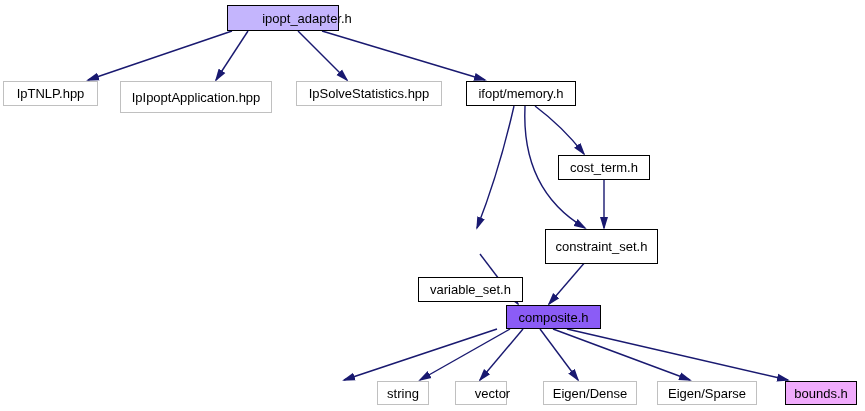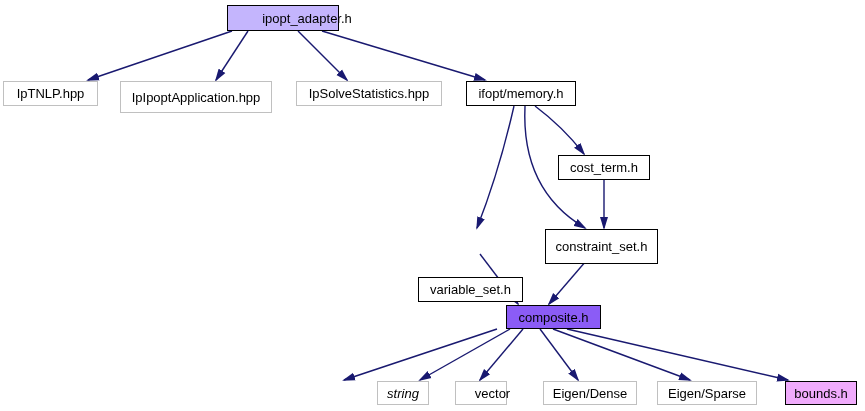--- a/index.html
+++ b/index.html
@@ -62,21 +62,21 @@
     </div>
     <div class="node node--documented" style="left: 418px; top: 229px; width: 105px; height: 25px; background: rgb(255, 255, 255); border-color: rgb(0, 0, 0); margin-top: 48px;">
       <span>variable_set.h</span>
     </div>
     <div class="node node--documented" style="left: 545px; top: 229px; width: 113px; height: 35px; background: rgb(255, 255, 255); border-color: rgb(0, 0, 0);">
       <span>constraint_set.h</span>
     </div>
     <div class="node node--documented" style="left: 506px; top: 305px; width: 95px; height: 24px; background: #8b5cf6; border-color: rgb(0, 0, 0);">
       <span>composite.h</span>
     </div>
-    <div class="node node--external" style="left: 377px; top: 381px; width: 52px; height: 24px; background: rgb(255, 255, 255); border-color: rgb(192, 192, 192); font-style: italic;">
+    <div class="node node--external" style="left: 377px; top: 381px; width: 52px; height: 24px; background: rgb(255, 255, 255); border-color: rgb(192, 192, 192);">
       <span>string</span>
     </div>
     <div class="node node--external" style="left: 455px; top: 381px; width: 52px; height: 24px; background: rgb(255, 255, 255); border-color: rgb(192, 192, 192); padding-left: 23px;">
       <span>vector</span>
     </div>
     <div class="node node--external" style="left: 543px; top: 381px; width: 94px; height: 24px; background: rgb(255, 255, 255); border-color: rgb(192, 192, 192);">
       <span>Eigen/Dense</span>
     </div>
     <div class="node node--external" style="left: 657px; top: 381px; width: 100px; height: 24px; background: rgb(255, 255, 255); border-color: rgb(192, 192, 192);">
       <span>Eigen/Sparse</span>

